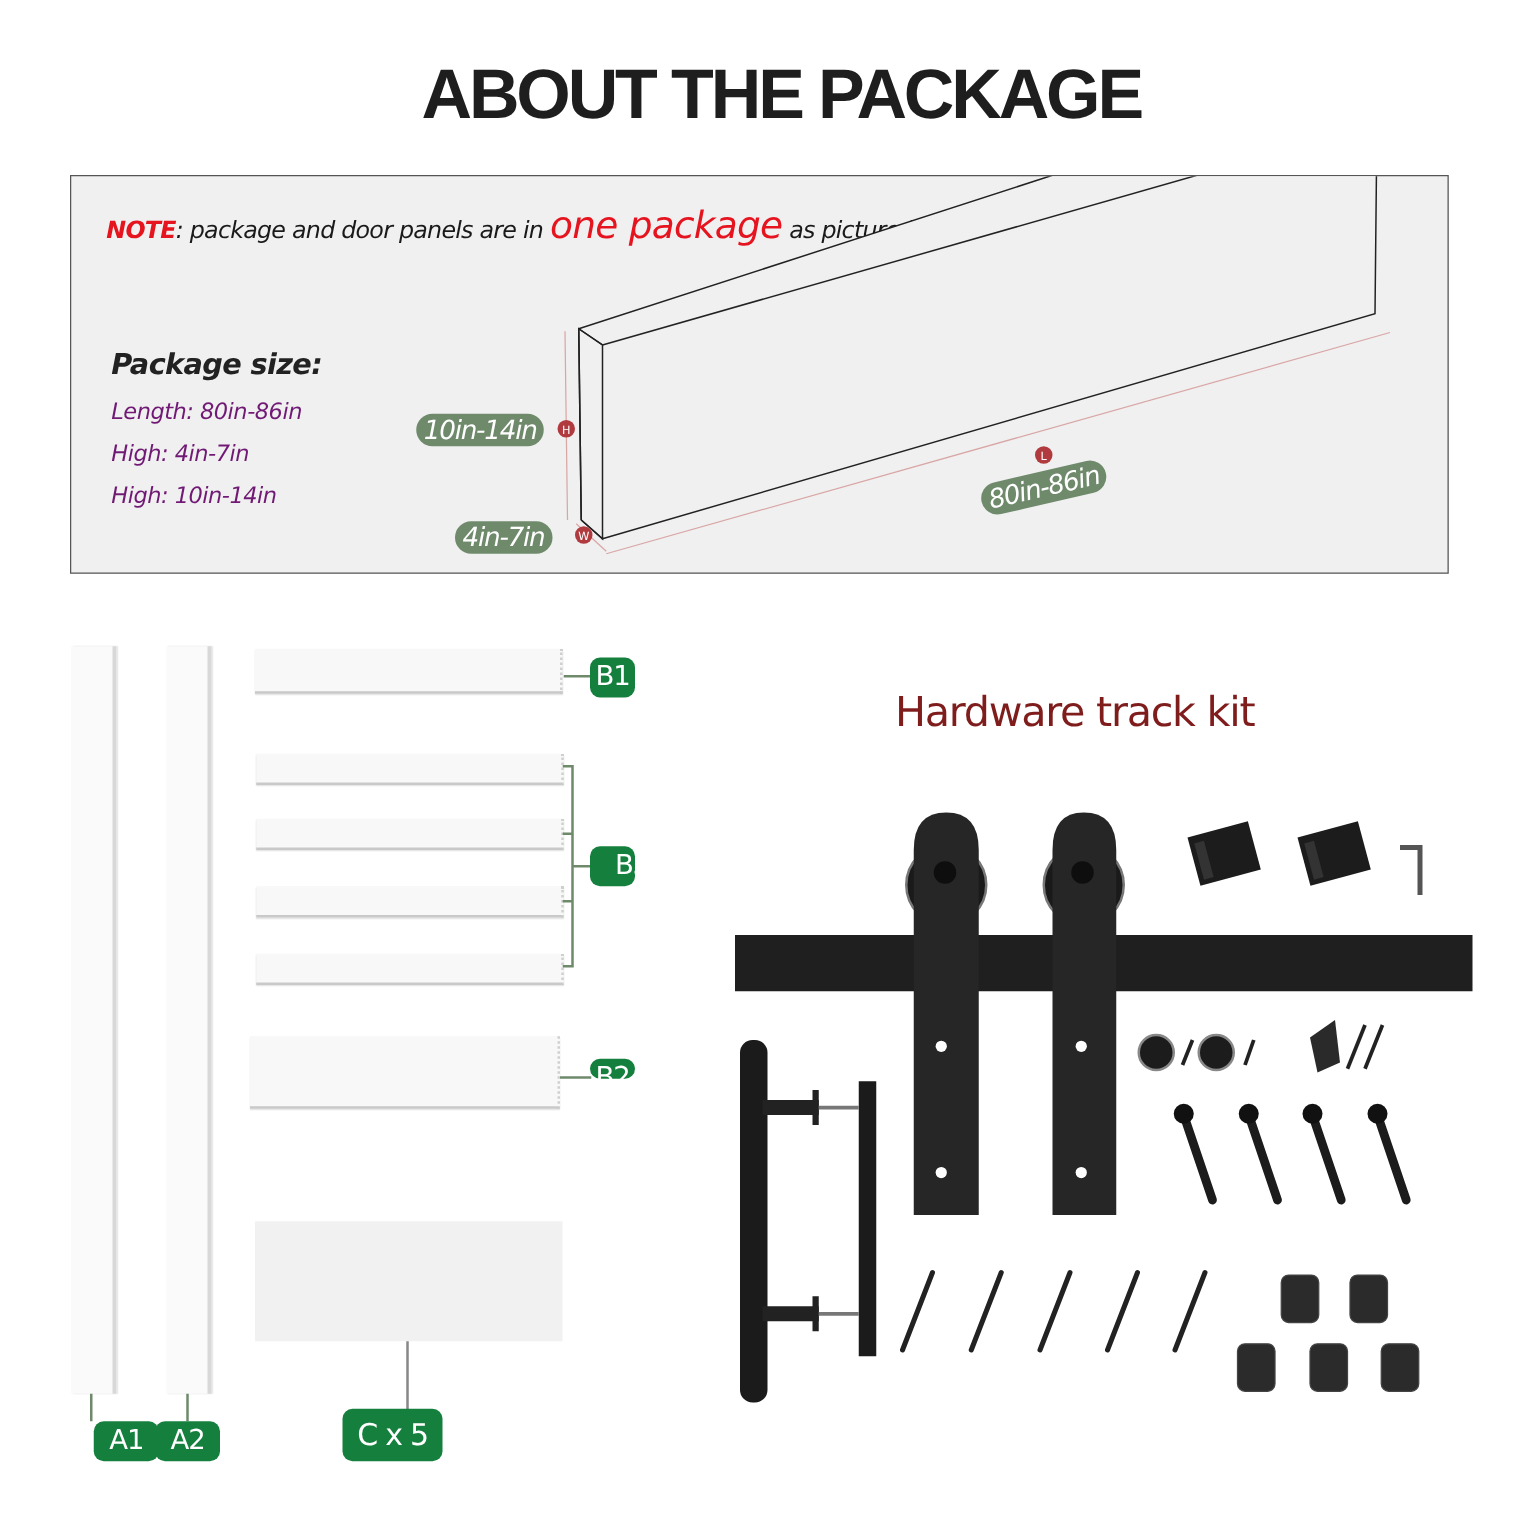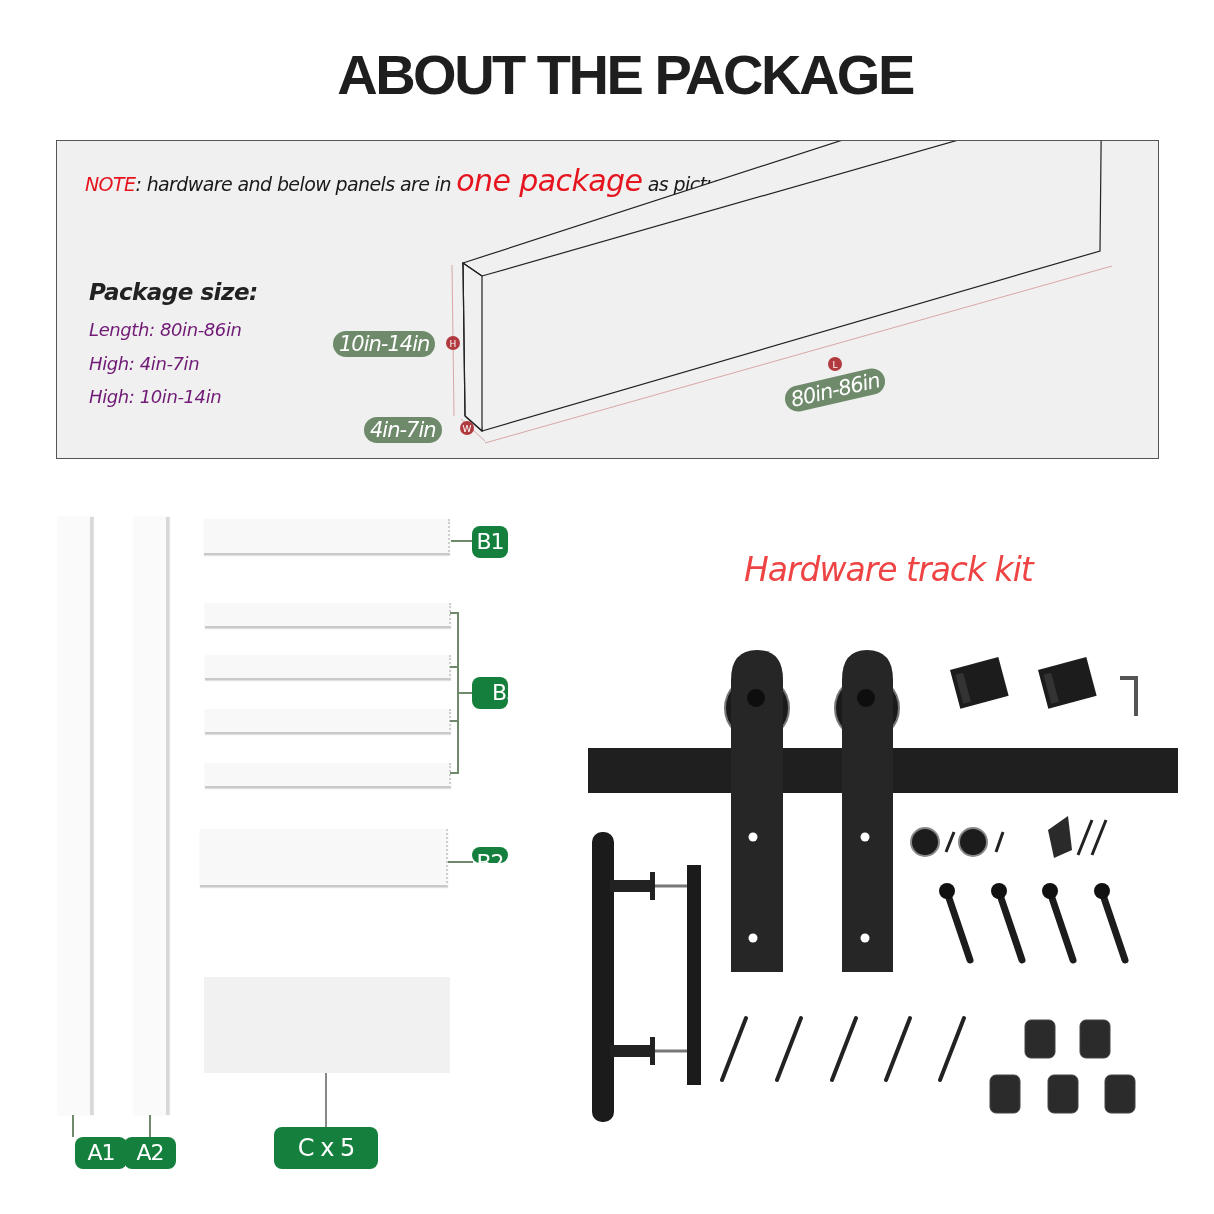--- a/index.html
+++ b/index.html
@@ -15,21 +15,21 @@
   
   .pkg-panel {
     position: absolute; left: 56px; top: 140px; width: 1103px; height: 319px;
     background: #f0f0f0; border: 1px solid #555;
   }
   .note {
     position: absolute; left: 28px; top: 22px; font-family: "DejaVu Sans", sans-serif;
     font-style: italic; font-size: 19px; color: #1a1a1a; letter-spacing: -0.6px;
     white-space: nowrap;
   }
-  .note .red { color: #e5141e; font-weight: 400; }
+  .note .red { color: #e5141e; font-weight: 700; }
   .note .big { color: #e5141e; font-size: 30px; }
   .size-head {
     position: absolute; left: 32px; top: 138px; font-style: italic; font-weight: 700;
     font-size: 23px; color: #222; letter-spacing: -0.5px; text-align: right;
   }
   .size-line {
     position: absolute; left: 32px; font-style: italic; font-size: 18px; color: #701a75;
     letter-spacing: -0.4px; white-space: nowrap;
   }
   .box-svg { position: absolute; left: 0; top: 0; }
@@ -52,33 +52,33 @@
   .tag {
     position: absolute; background: #15803d; color: #fff; border-radius: 8px;
     font-family: "DejaVu Sans", sans-serif; font-size: 22px; text-align: center;
     letter-spacing: -1px;
   }
   .line { position: absolute; background: #6e8a6b; }
   .vline { position: absolute; width: 2px; background: #888; }
 
   
   .hw-title {
-    position: absolute; left: 744px; top: 550px; font-style: italic; font-size: 33px;
-    color: #ef4444; letter-spacing: -1px; white-space: nowrap;
+    position: absolute; left: 716px; top: 550px; font-size: 33px;
+    color: #7f1d1d; letter-spacing: -1px; white-space: nowrap;
   }
   .hw-svg { position: absolute; left: 570px; top: 620px; }
 </style>
 </head>
 <body>
 
 <div class="page-title">ABOUT THE PACKAGE</div>
 
 <div class="pkg-panel">
   <div class="note">
-    <span class="red">NOTE</span><span>: hardware and below panels are in </span><span class="big">one package</span><span> as picture below.</span>
+    <span class="red">NOTE</span><span>: package and door panels are in </span><span class="big">one package</span><span> as picture below.</span>
   </div>
 
   <div class="size-head">Package size:</div>
   <div class="size-line" style="top:178px">Length:  80in-86in</div>
   <div class="size-line" style="top:212px">High:  4in-7in</div>
   <div class="size-line" style="top:245px">High: 10in-14in</div>
 
   <svg class="box-svg" width="1103" height="319">
     <g fill="none" stroke="#222" stroke-width="1.2">
       <polygon points="406,122 1045,-85 1043,110 425,290" fill="#f0f0f0"></polygon>
@@ -132,21 +132,21 @@
   </g>
 </svg>
 <div class="tag" style="left:472px; top:677px; width:36px; height:32px; line-height:32px;padding-left:20px;">B3</div>
 
 <div class="rail" style="left:200px; top:829px; width:248px; height:58px;"></div>
 <div class="line" style="left:448px; top:861px; width:25px; height:2px;"></div>
 <div class="tag" style="left:472px; top:847px; width:36px; height:16px; line-height:32px;">B2</div>
 
 <div class="cpanel" style="left:204px; top:977px; width:246px; height:96px;"></div>
 <div class="vline" style="left:325px; top:1073px; height:55px;"></div>
-<div class="tag" style="left:274px; top:1127px; width:104px; height:42px; line-height:42px; font-size:24px;">C x 5</div>
+<div class="tag" style="left:274px; top:1127px; width:80px; height:42px; line-height:42px; font-size:24px;">C x 5</div>
 
 <div class="hw-title">Hardware track kit</div>
 
 <svg class="hw-svg" width="620" height="520">
   <defs>
     <linearGradient id="g1" x1="0" x2="1">
       <stop offset="0" stop-color="#2a2a2a"></stop>
       <stop offset="1" stop-color="#111"></stop>
     </linearGradient>
   </defs>

